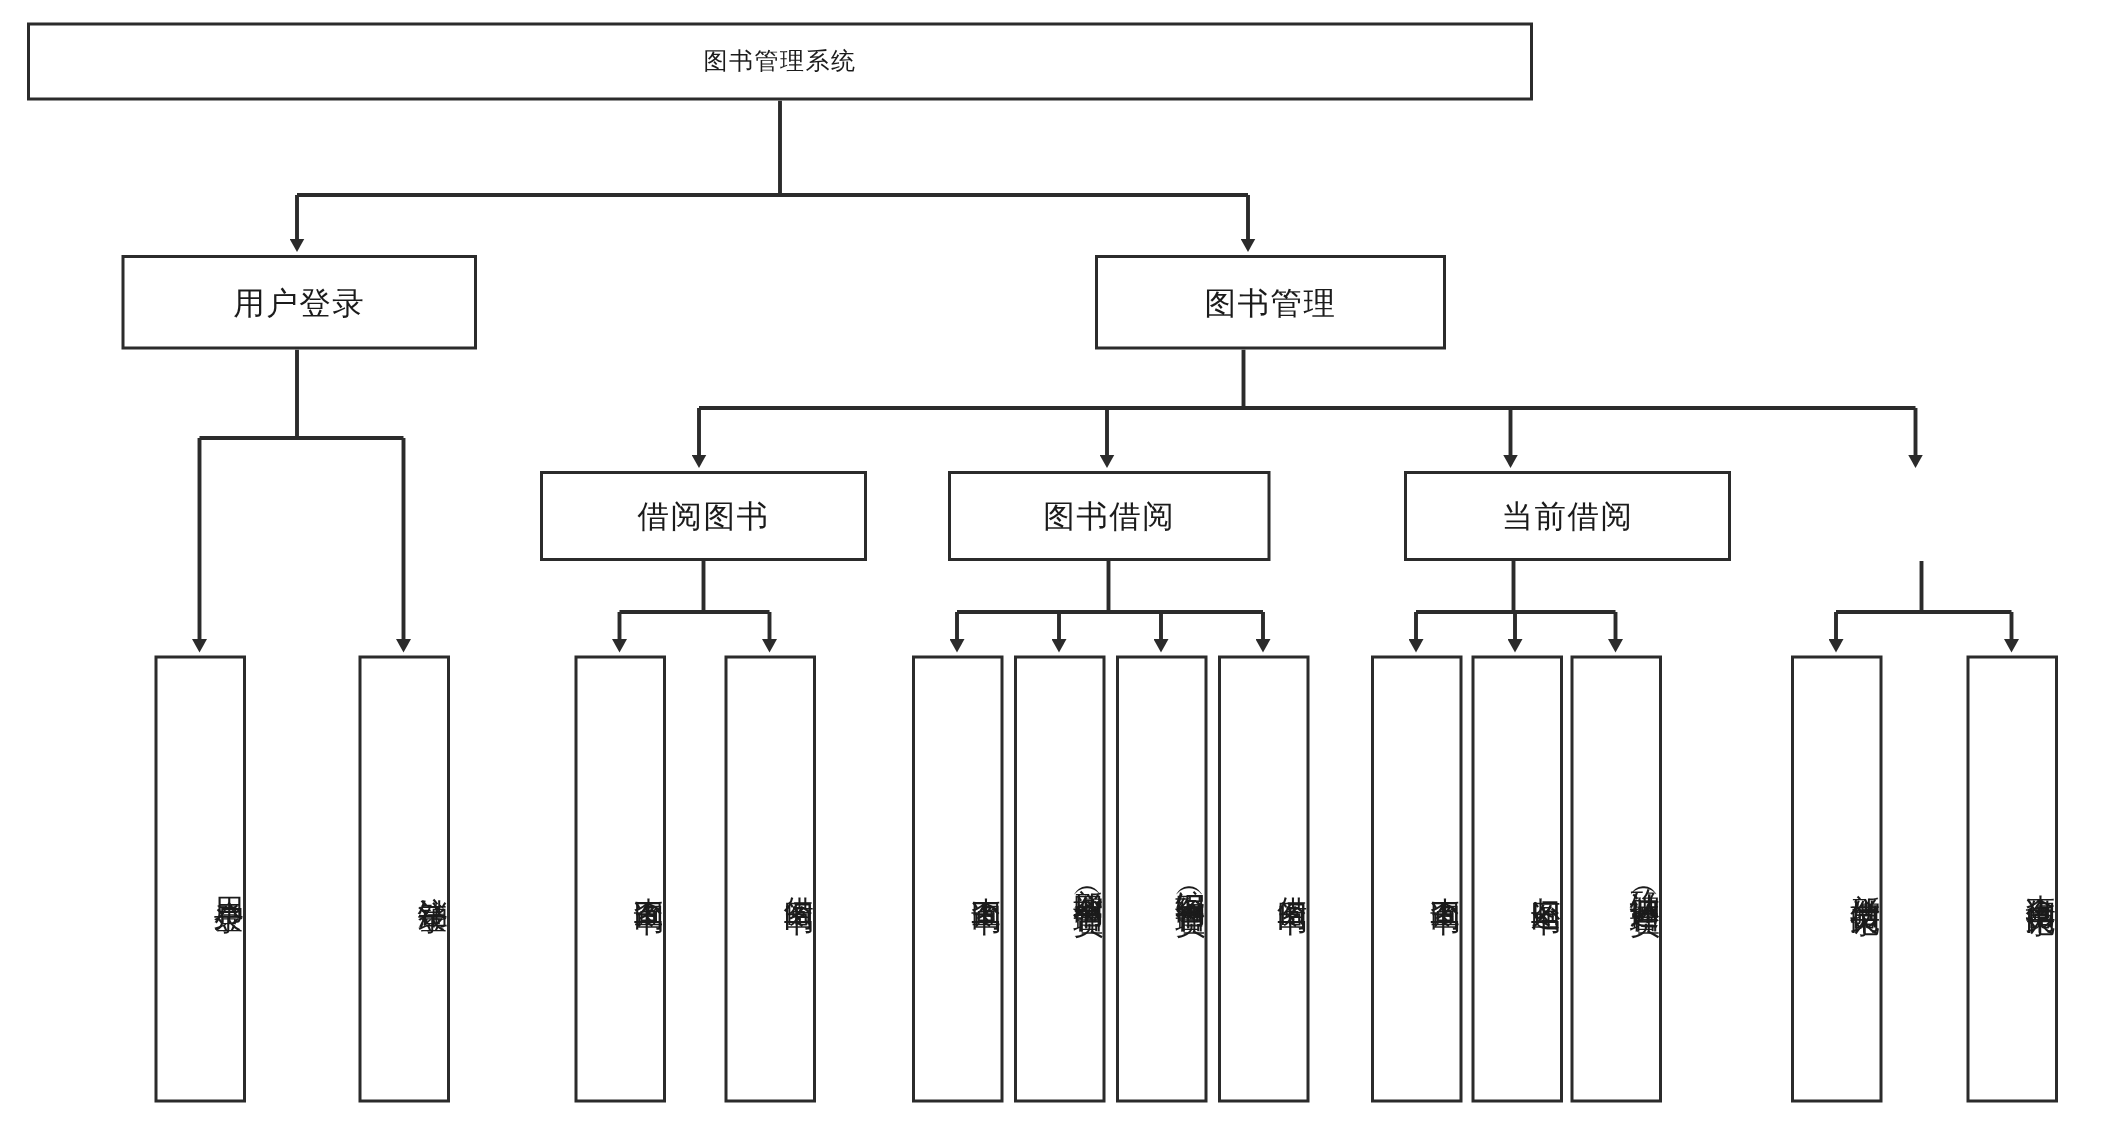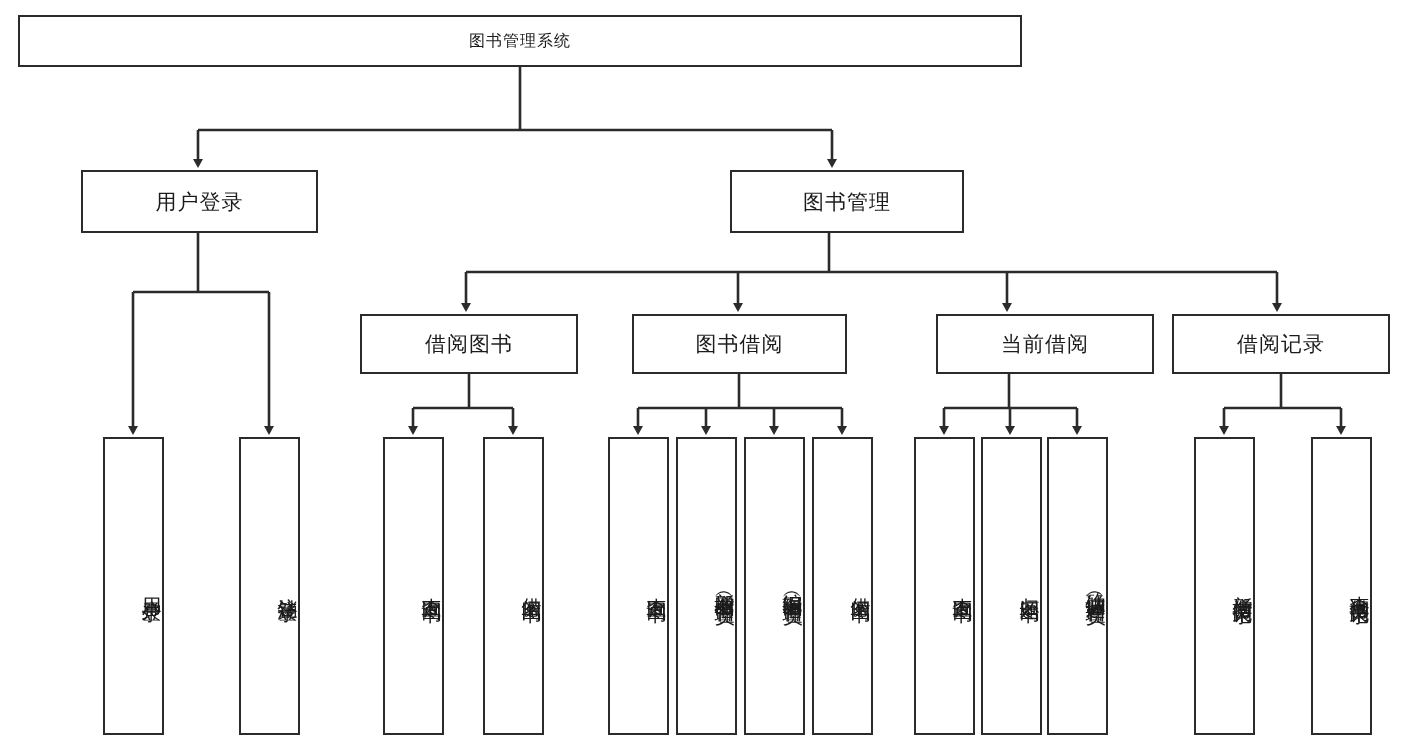--- a/index.html
+++ b/index.html
@@ -139,23 +139,20 @@
 
   <div class="node horiz" style="left:360px; top:314px; width:218px; height:60px;">
     <span>借阅图书</span>
   </div>
   <div class="node horiz" style="left:632px; top:314px; width:215px; height:60px;">
     <span>图书借阅</span>
   </div>
   <div class="node horiz" style="left:936px; top:314px; width:218px; height:60px;">
     <span>当前借阅</span>
   </div>
-  <div class="node horiz" style="left:1172px; top:314px; width:218px; height:60px;">
-    <span>借阅记录</span>
-  </div>
 
   <div class="node vert" style="left:103px; top:437px; width:61px; height:298px;">
     <span class="vtext">用户登录</span>
   </div>
   <div class="node vert" style="left:239px; top:437px; width:61px; height:298px;">
     <span class="vtext">注销登录</span>
   </div>
 
   <div class="node vert" style="left:383px; top:437px; width:61px; height:298px;">
     <span class="vtext">查询图书</span>

